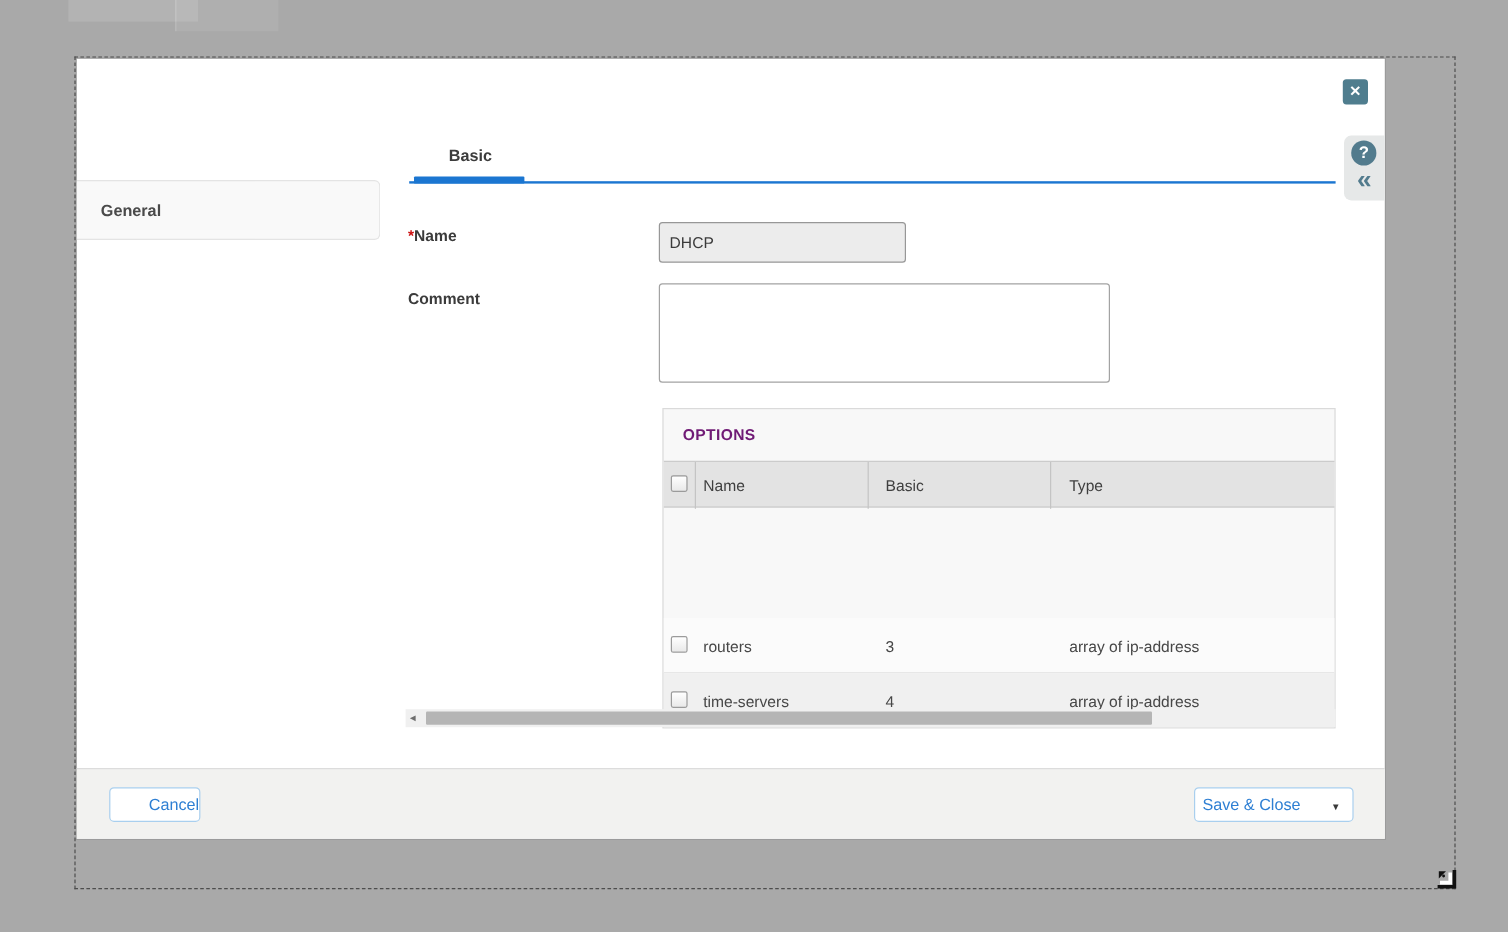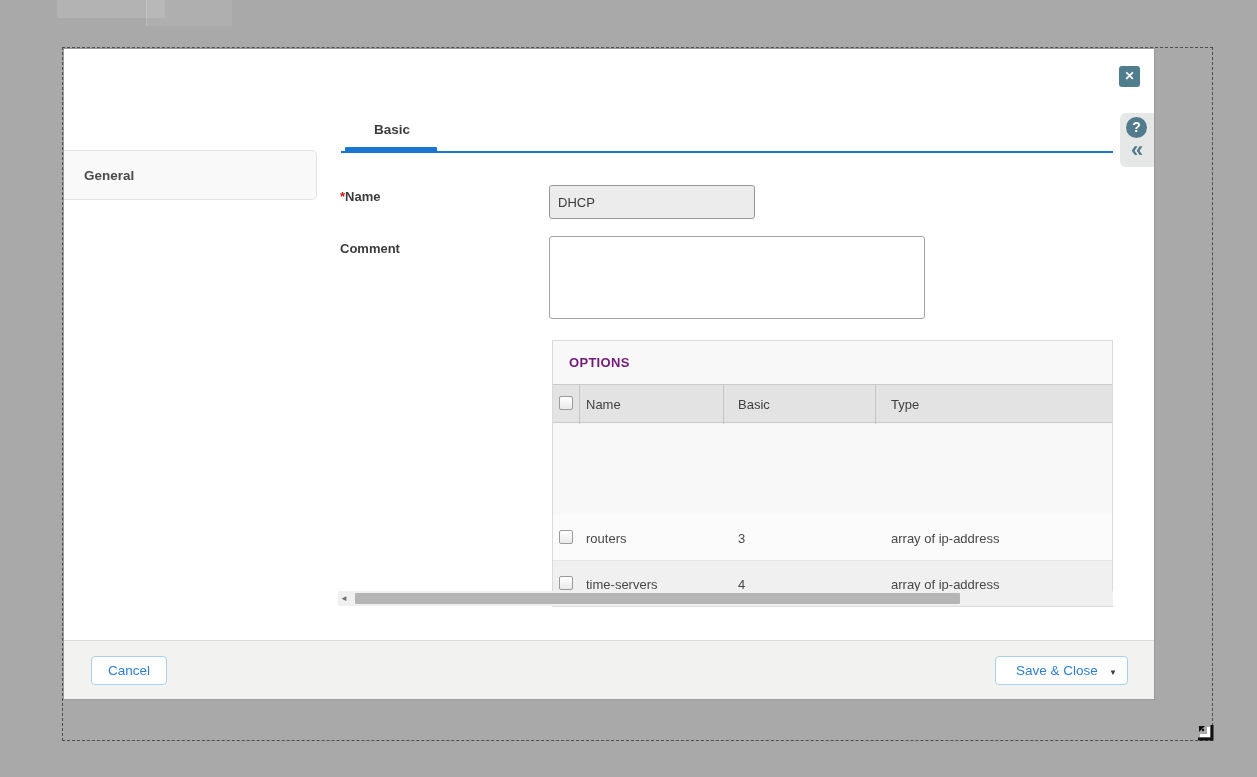--- a/index.html
+++ b/index.html
@@ -134,24 +134,24 @@
   }
 
   
   .dlg-footer {
     left:0; top:591px; width:1090px; height:59px;
     background:#f2f2f0; border-top:1px solid #dcdcdc;
   }
   .btn {
     background:#fff; border:1px solid #a9cfee; border-radius:4px;
     font-family:"Liberation Sans", sans-serif;
-    font-size:13.5px; color:#2e7fd3; cursor:pointer;
+    font-size:13.5px; color:#2e7fd3; cursor:pointer;text-align:right;
   }
   .cancel-btn { left:27px; top:15px; width:76px; height:29px; }
-  .save-btn   { left:931px; top:15px; width:133px; height:29px; text-align:left; padding-left:20px; }
+  .save-btn   { left:931px; top:15px; width:133px; height:29px; text-align:left; padding-left:6px; }
   .save-caret {
     position:absolute; right:10px; top:11px; font-size:8px; color:#3a3a3a;
   }
 
   
   .resize-grip { left:1194px; top:721px; width:21px; height:21px; }
 </style>
 </head>
 <body>
 

